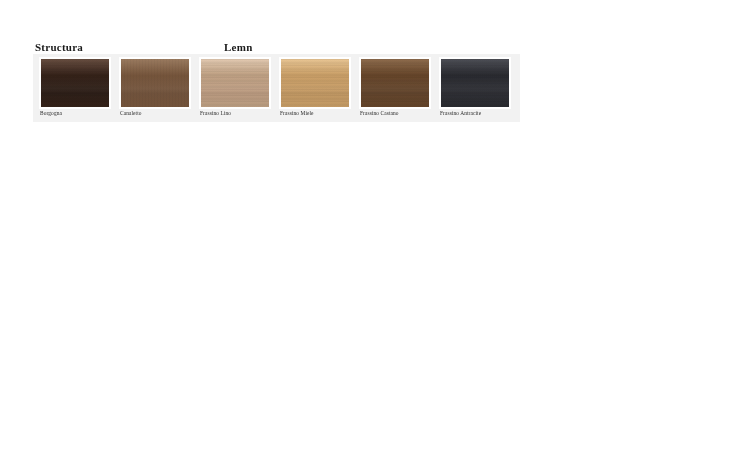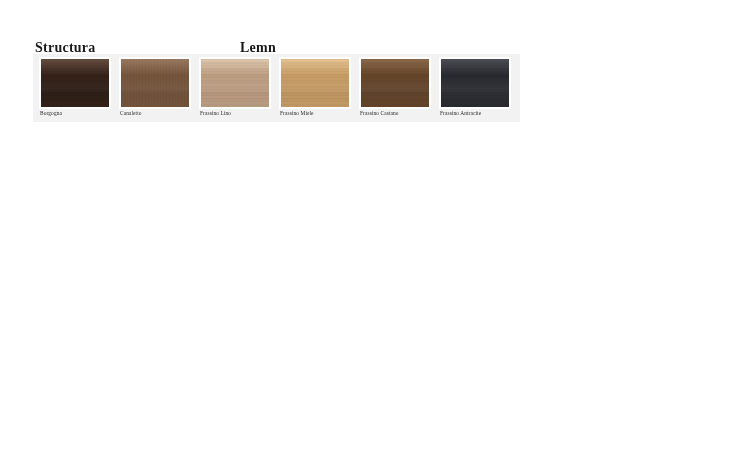--- a/index.html
+++ b/index.html
@@ -19,29 +19,29 @@
   .header-row {
     position: absolute;
     left: 0;
     top: 42px;
     width: 750px;
     height: 12px;
   }
   .section-title {
     position: absolute;
     top: 0;
-    font-size: 14px;
+    font-size: 11px;
     font-weight: bold;
     color: #1a1a1a;
     letter-spacing: .25px;
     white-space: nowrap;
     line-height: 11px;
   }
   .section-title.structura { left: 35px; }
-  .section-title.lemn      { left: 240px; }
+  .section-title.lemn      { left: 224px; }
 
   
   .swatch-panel {
     position: absolute;
     left: 33px;
     top: 54px;
     width: 487px;
     height: 68px;
     background: #f2f2f2;
   }

